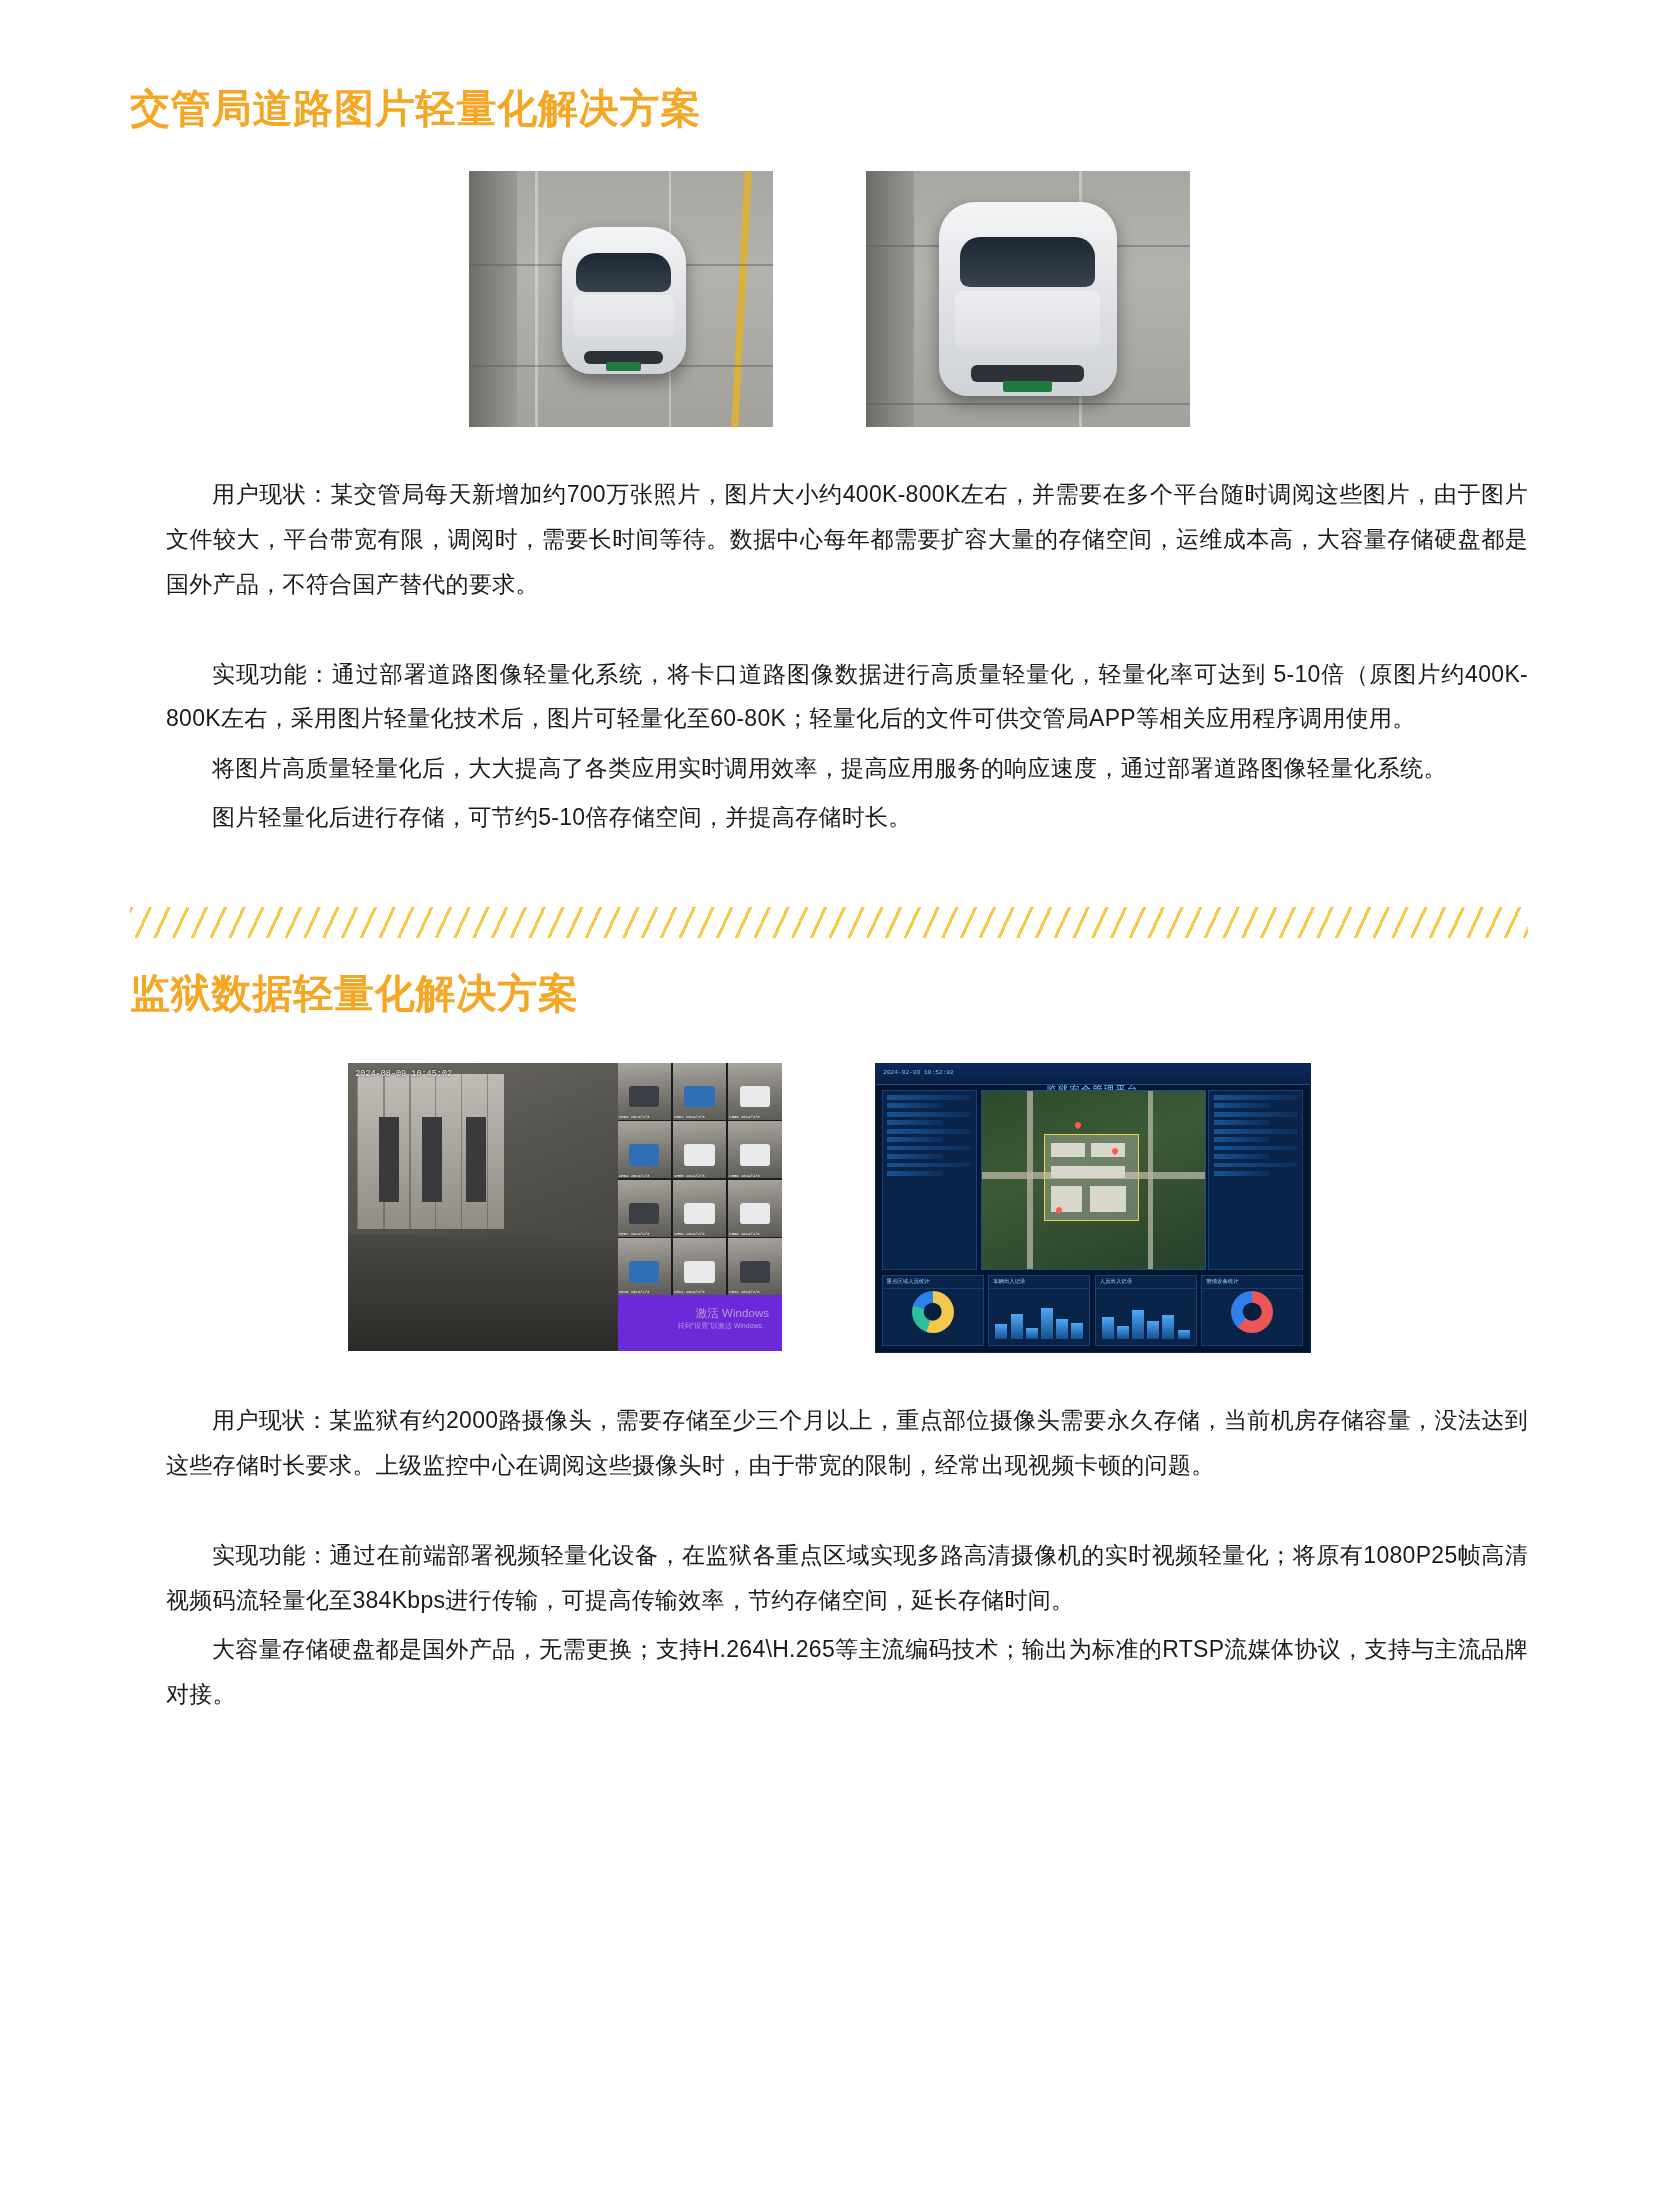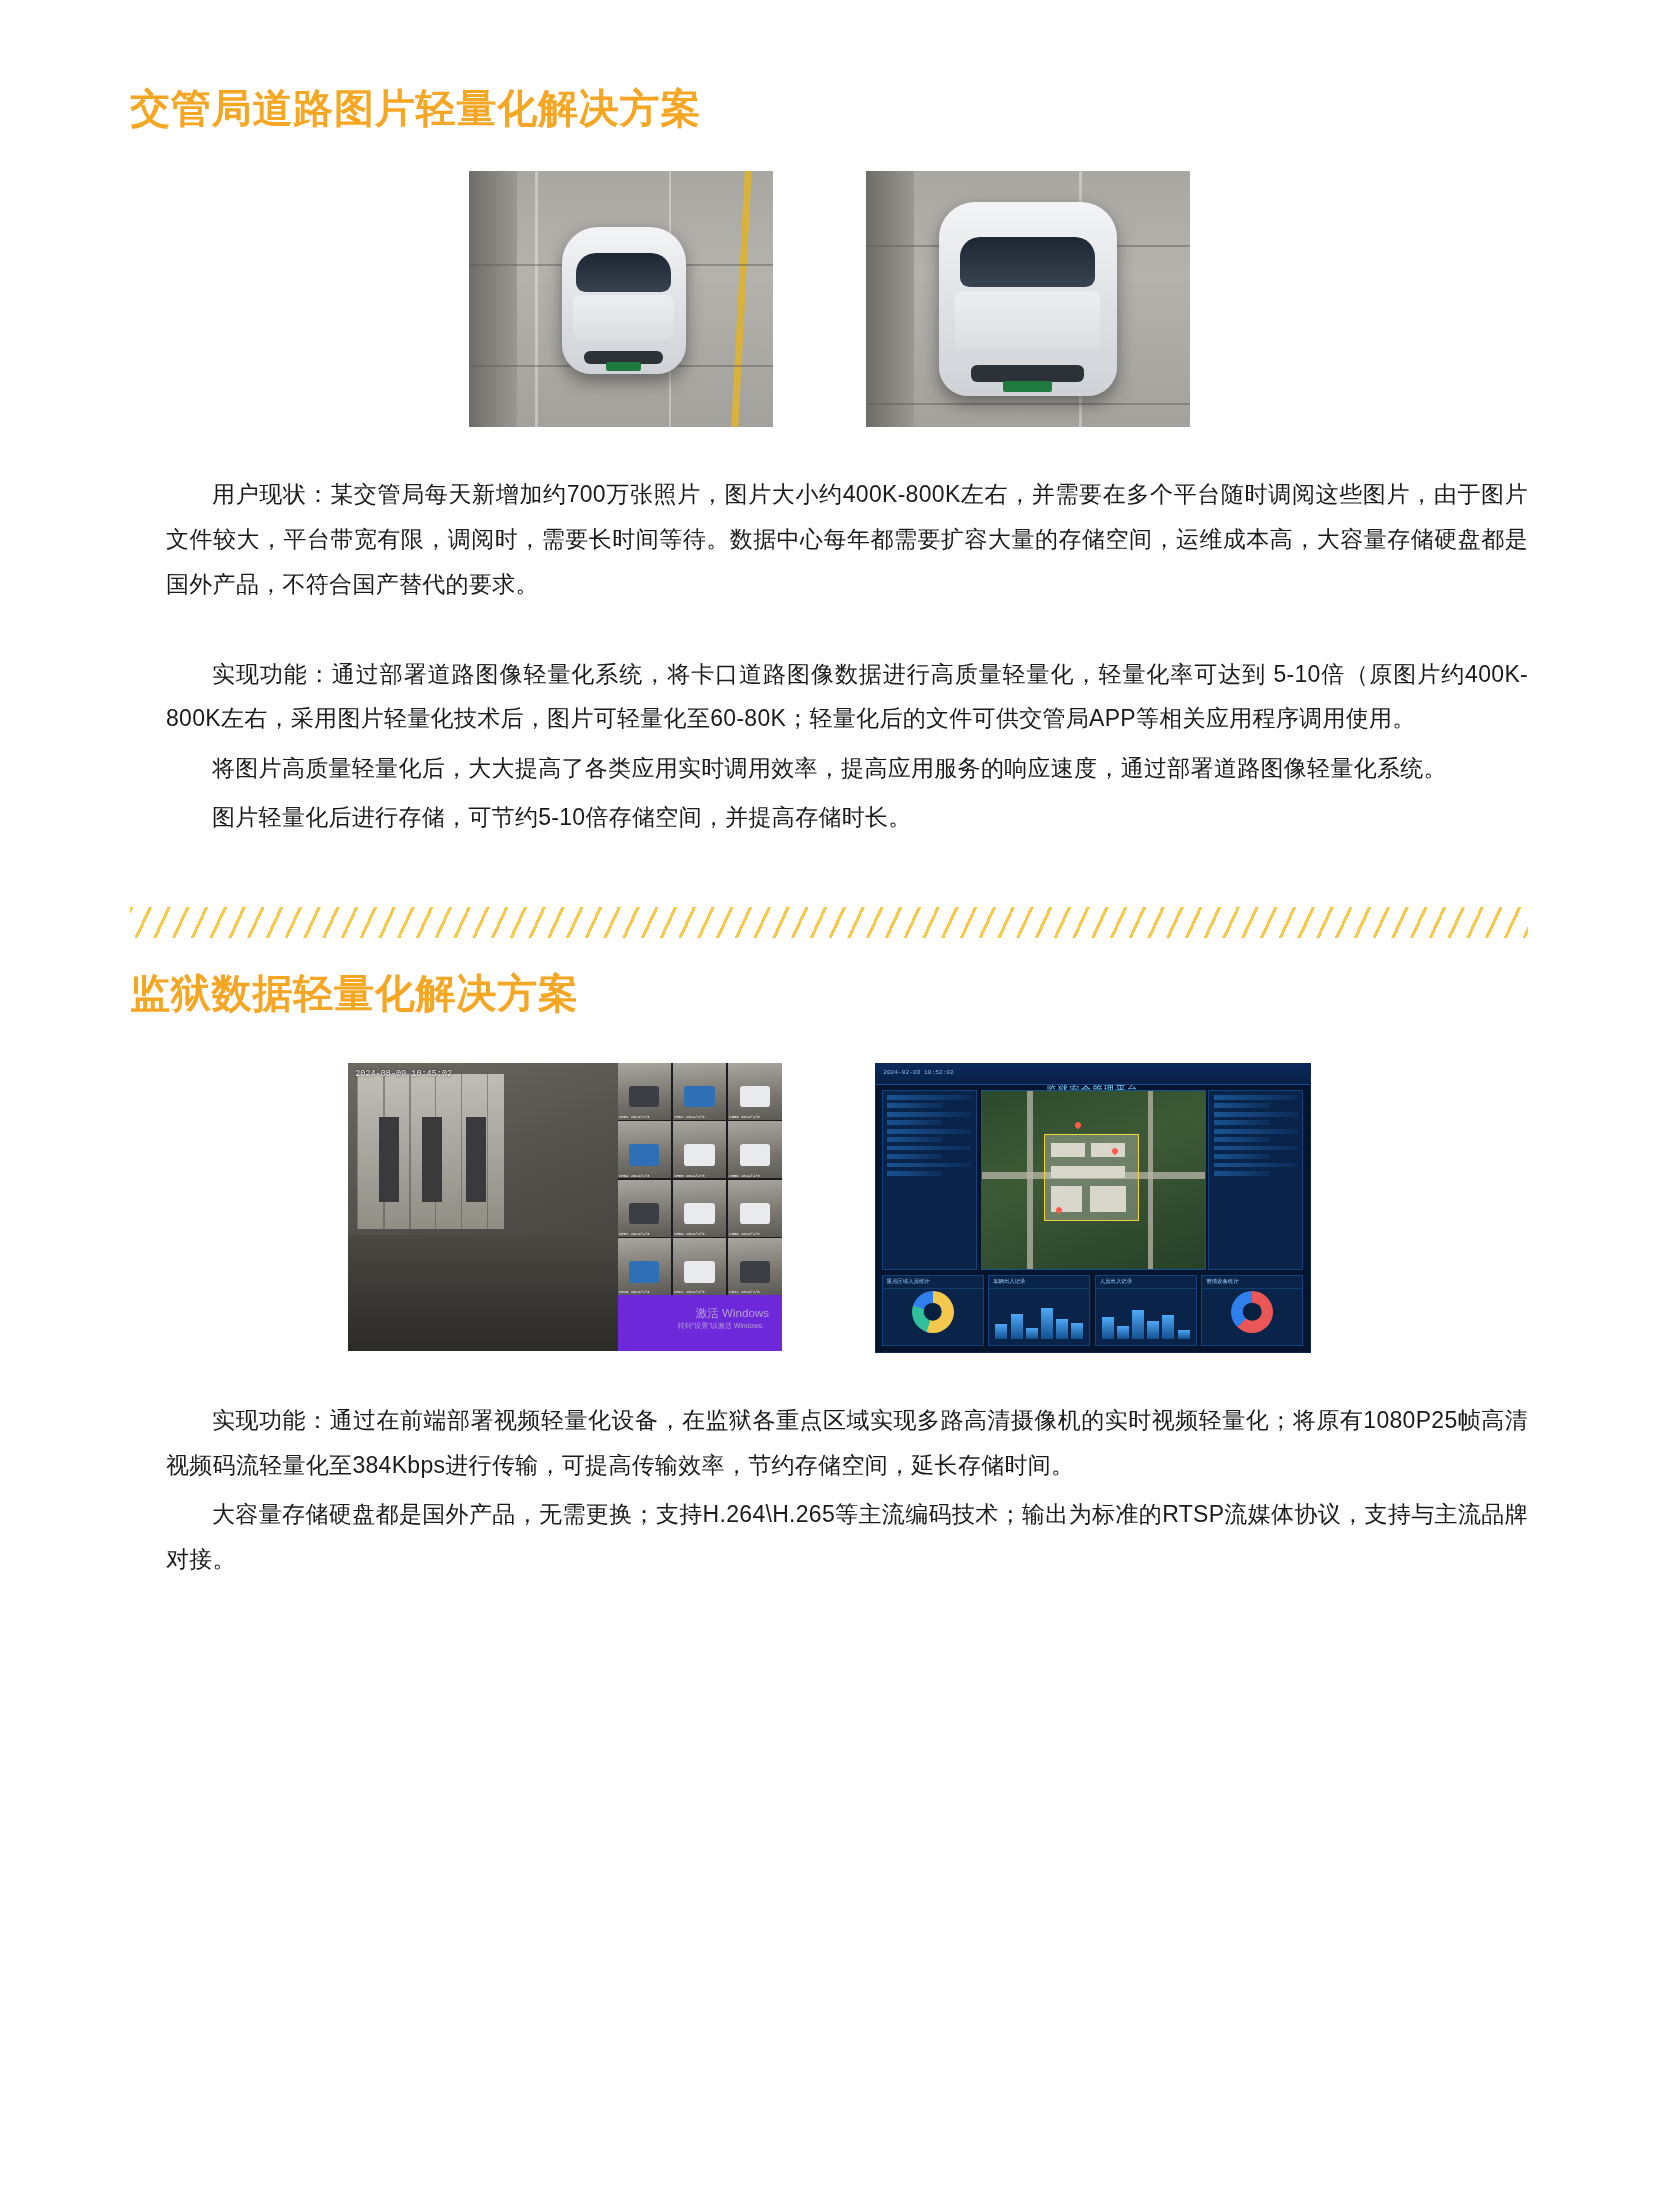--- a/index.html
+++ b/index.html
@@ -583,20 +583,21 @@
             </div>
           </div>
           <div class="dash-card">
             <div class="hd">警情设备统计</div>
             <div class="donut red"></div>
           </div>
         </div>
       </div>
     </div>
 
+    <p class="para indent gap-lg">用户现状：某监狱有约2000路摄像头，需要存储至少三个月以上，重点部位摄像头需要永久存储，当前机房存储容量，没法达到这些存储时长要求。上级监控中心在调阅这些摄像头时，由于带宽的限制，经常出现视频卡顿的问题。</p>
 
     <p class="para indent gap-lg">实现功能：通过在前端部署视频轻量化设备，在监狱各重点区域实现多路高清摄像机的实时视频轻量化；将原有1080P25帧高清视频码流轻量化至384Kbps进行传输，可提高传输效率，节约存储空间，延长存储时间。</p>
 
 
     <p class="para indent gap-sm">大容量存储硬盘都是国外产品，无需更换；支持H.264\H.265等主流编码技术；输出为标准的RTSP流媒体协议，支持与主流品牌对接。</p>
   </div>
 
 </div>
 
 

